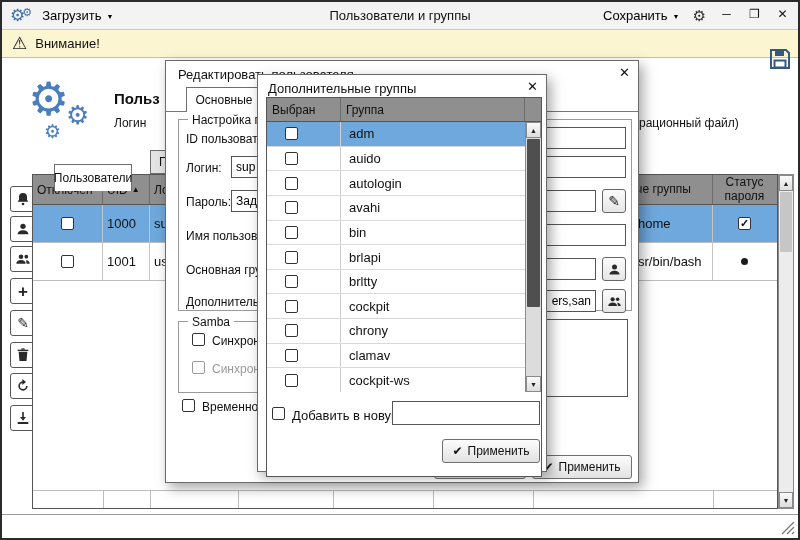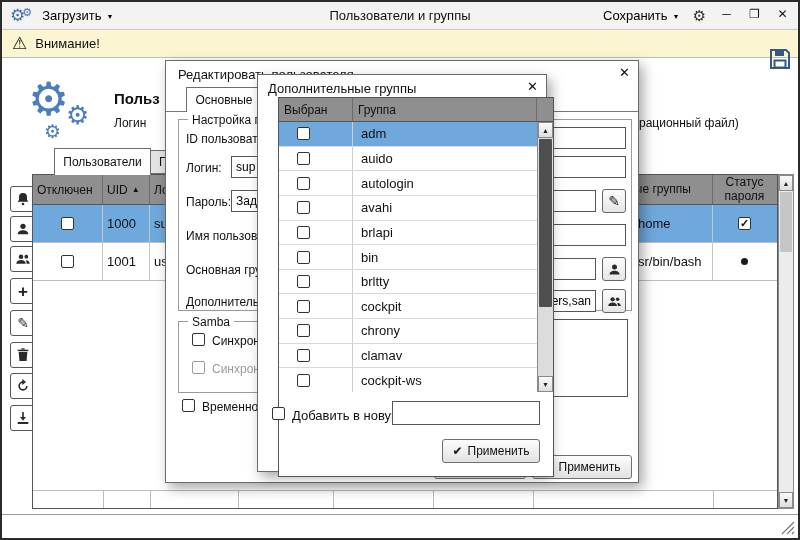--- a/index.html
+++ b/index.html
@@ -129,21 +129,21 @@
   </div>
 
   <span class="big-gear" style="left:26px;top:74px;font-size:46px">⚙</span>
   <span class="big-gear" style="left:64px;top:100px;font-size:26px">⚙</span>
   <span class="big-gear" style="left:42px;top:120px;font-size:19px">⚙</span>
   <div class="h1" style="left:112px;top:88px">Польз</div>
   <div class="h2" style="left:112px;top:114px">Логин</div>
   <div class="h2" style="left:637px;top:114px">рационный файл)</div>
 
   <div class="tab tab-inactive" style="left:148px;top:148px;width:92px;height:24px">Г</div>
-  <div class="tab tab-active" style="left:52px;top:146px;width:97px;height:27px">Пользователи</div>
+  <div class="tab tab-active" style="left:52px;top:162px;width:78px;height:27px">Пользователи</div>
 
   <div class="tool" style="top:184px">
     <svg viewBox="0 0 24 24">
         <path d="M12 3a6 6 0 0 0-6 6v4l-2 3h16l-2-3V9a6 6 0 0 0-6-6z"></path>
         <circle cx="12" cy="19.5" r="2"></circle>
       </svg>
   </div>
   <div class="tool" style="top:214px">
     <svg viewBox="0 0 24 24">
         <circle cx="12" cy="8" r="4"></circle>
@@ -315,21 +315,21 @@
     <div class="btn" style="left:366px;top:394px;width:100px;height:24px">
       <span class="btn-check">✔</span>
       <span>Применить</span>
     </div>
   </div>
 
   <div class="dialog" style="left:255px;top:72px;width:290px;height:398px;z-index:20">
     <div class="dlg-title" style="left:10px">Дополнительные группы</div>
     <span class="dlg-close">✕</span>
 
-    <div class="gtable" style="left:20px;top:22px;width:276px;height:380px">
+    <div class="gtable" style="left:8px;top:22px;width:276px;height:380px">
       <div class="ghead">
         <div class="ghcell" style="width:74px">
             <span>Выбран</span>
           </div>
         <div class="ghcell" style="width:184px">
             <span>Группа</span>
           </div>
         <div class="ghcell" style="width:16px;border-right:none"></div>
       </div>
       <div class="grows">
@@ -354,27 +354,27 @@
         <div class="grow">
             <div class="gcell-cb">
               <span class="cb"></span>
             </div>
             <div class="gcell-name">avahi</div>
           </div>
         <div class="grow">
             <div class="gcell-cb">
               <span class="cb"></span>
             </div>
+            <div class="gcell-name">bin</div>
+          </div>
+        <div class="grow">
+            <div class="gcell-cb">
+              <span class="cb"></span>
+            </div>
             <div class="gcell-name">brlapi</div>
-          </div>
-        <div class="grow">
-            <div class="gcell-cb">
-              <span class="cb"></span>
-            </div>
-            <div class="gcell-name">bin</div>
           </div>
         <div class="grow">
             <div class="gcell-cb">
               <span class="cb"></span>
             </div>
             <div class="gcell-name">brltty</div>
           </div>
         <div class="grow">
             <div class="gcell-cb">
               <span class="cb"></span>

